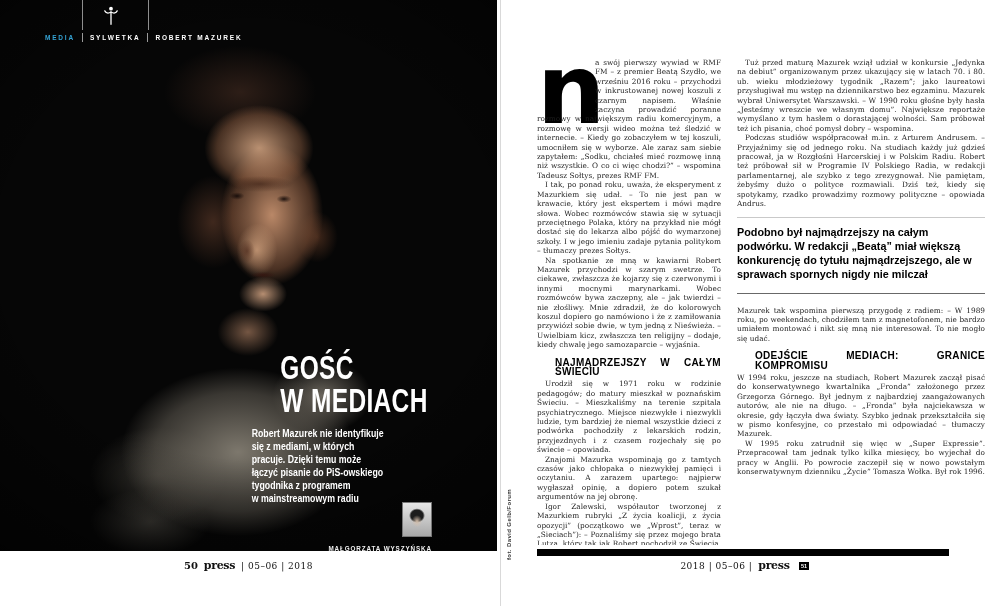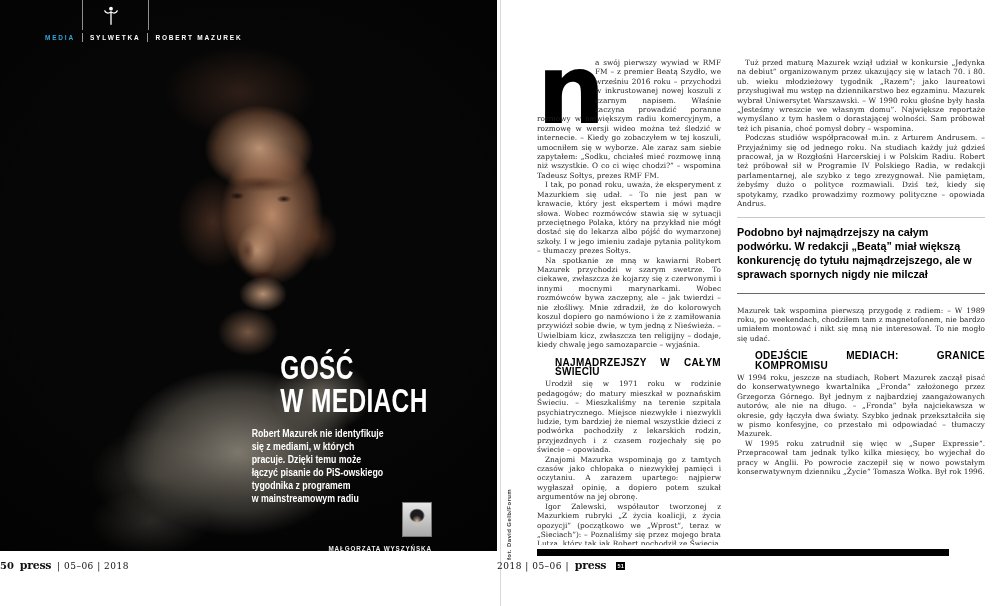--- a/index.html
+++ b/index.html
@@ -41,21 +41,21 @@
   .title-lines{transform:scaleX(0.72);transform-origin:top right;font-weight:bold;font-size:34px;line-height:33px;letter-spacing:0.5px;}
   .standfirst{margin-top:10px;transform:scaleX(0.86);transform-origin:top right;font-weight:bold;font-size:10.2px;line-height:13px;}
   .author-block{position:absolute;right:65px;top:502px;text-align:right;}
   .author-photo{display:inline-block;width:28px;height:33px;border:1px solid #777;
     background-color:#c9c9c9;
     background-image:
       radial-gradient(ellipse 7px 8px at 50% 55%, rgba(214,192,172,0.95), rgba(0,0,0,0) 75%),
       radial-gradient(ellipse 11px 10px at 50% 38%, #1c1c1c 55%, rgba(0,0,0,0) 72%),
       linear-gradient(#e6e6e6,#a8a8a8);}
   .author-name{margin-top:4px;font-size:6.3px;font-weight:bold;letter-spacing:0.9px;color:#f2f2f2;}
-  .folio{position:absolute;top:559px;left:0;width:100%;text-align:left;
+  .folio{position:absolute;top:559px;left:0;width:100%;text-align:center;
     font-family:"DejaVu Serif",serif;font-size:9px;color:#111;white-space:nowrap;}
   .folio .num{font-weight:bold;font-size:10px;}
   .folio .logo{font-weight:bold;font-size:11px;letter-spacing:-0.3px;padding:0 3px;}
   .folio .issue{font-size:9px;letter-spacing:0.5px;}
   .page-box{display:inline-block;background:#000;color:#fff;font-family:"Liberation Sans",sans-serif;
     font-size:5.5px;font-weight:bold;line-height:8px;padding:0 1.5px;vertical-align:1px;margin-left:4px;}
 
   
   .right-page{position:absolute;left:497px;top:0;width:495px;height:606px;background:#fff;}
   .gutter-line{position:absolute;left:3px;top:0;height:606px;width:1px;background:#d9d9d9;}

